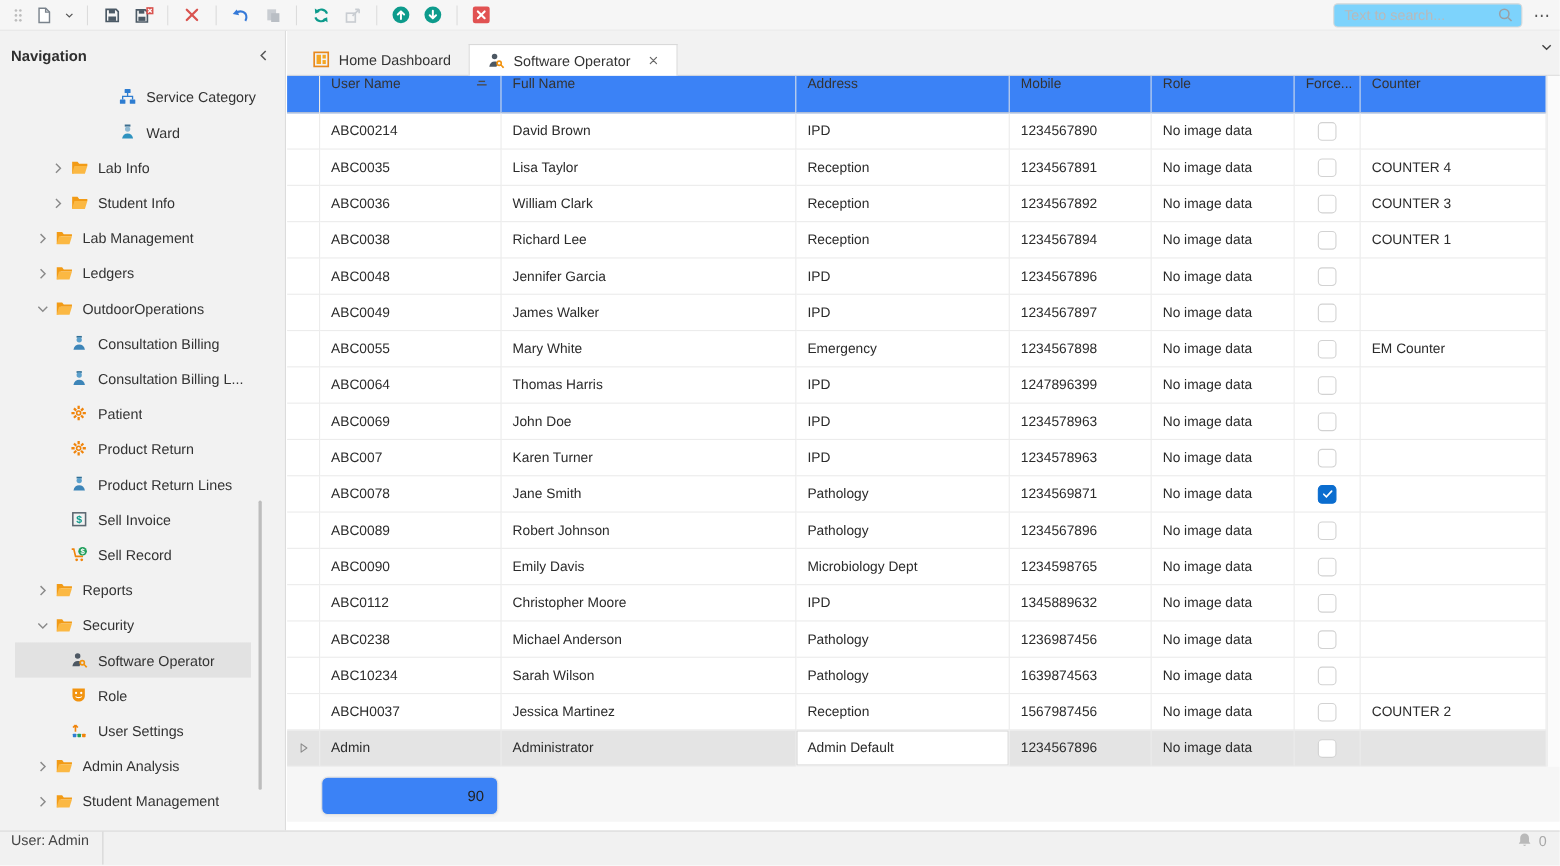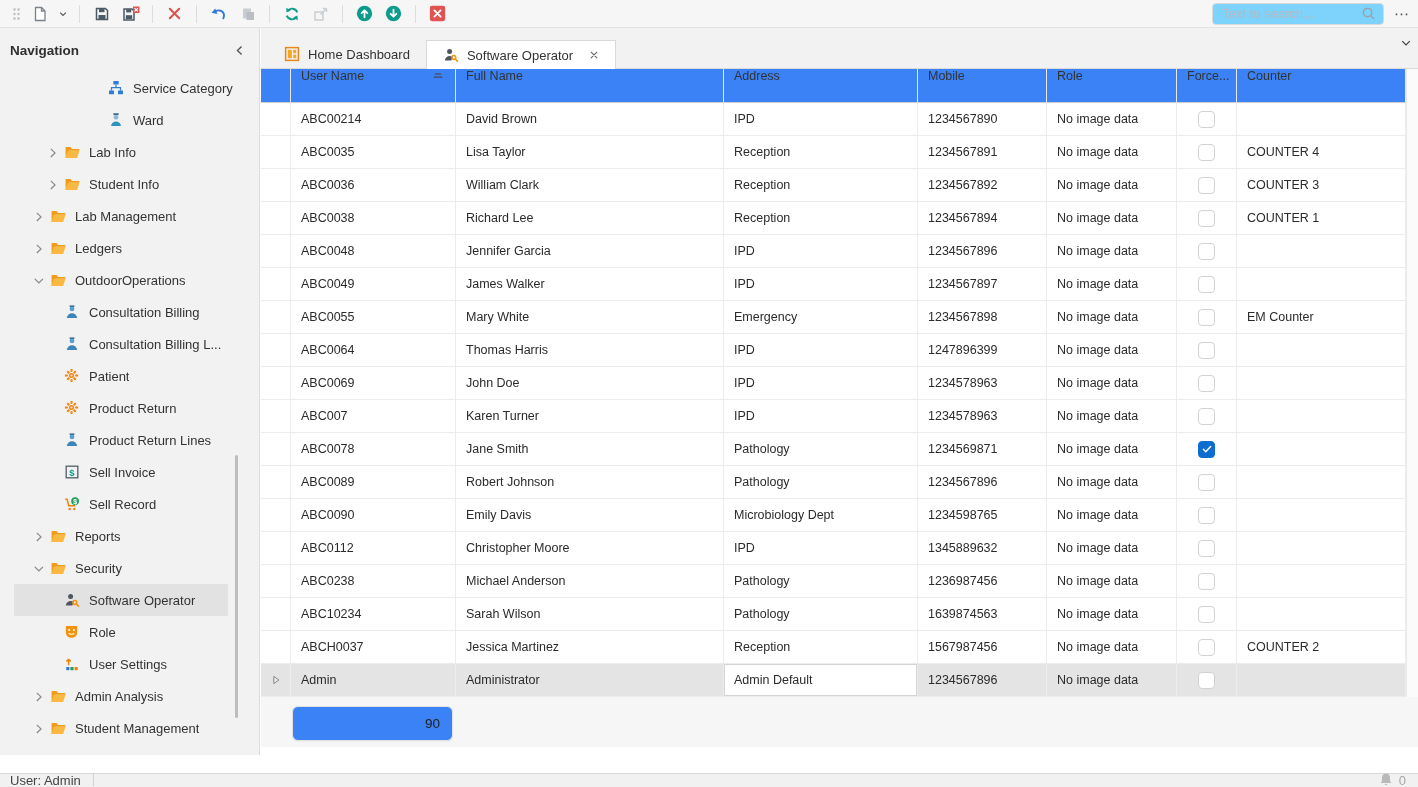--- a/index.html
+++ b/index.html
@@ -59,23 +59,23 @@
   .nav-item.selected {
     background:linear-gradient(to right, transparent 14px, #e2e2e2 14px, #e2e2e2 228px, transparent 228px);
   }
   #nav-scroll-thumb {
     position:absolute; right:21px; top:427px; width:3px; height:263px;
     background:#bdbdbd; border-radius:2px;
   }
 
   
   #statusbar {
-    position:absolute; left:0; bottom:0; width:100%; height:14px;
+    position:absolute; left:0; bottom:0; width:100%; height:32px;
     background:#f1f1f1; border-top:1px solid #d7d7d7;
-    display:flex; align-items:center; padding:0 12px 1px 10px; font-size:13px; color:#444;
+    display:flex; align-items:flex-start; padding:0 12px 1px 10px; font-size:13px; color:#444;
   }
   .sb-sep { width:1px; align-self:stretch; background:#d3d3d3; margin-left:12px; }
   #sb-right { margin-left:auto; display:flex; align-items:center; gap:5px; color:#a8a8a8; font-size:13px; }
 
   
   #content {
     position:absolute; left:261px; top:28px; right:0; bottom:32px; background:#ffffff;
   }
   #tabstrip {
     position:absolute; left:0; top:0; right:0; height:41px; background:#f2f2f2;

